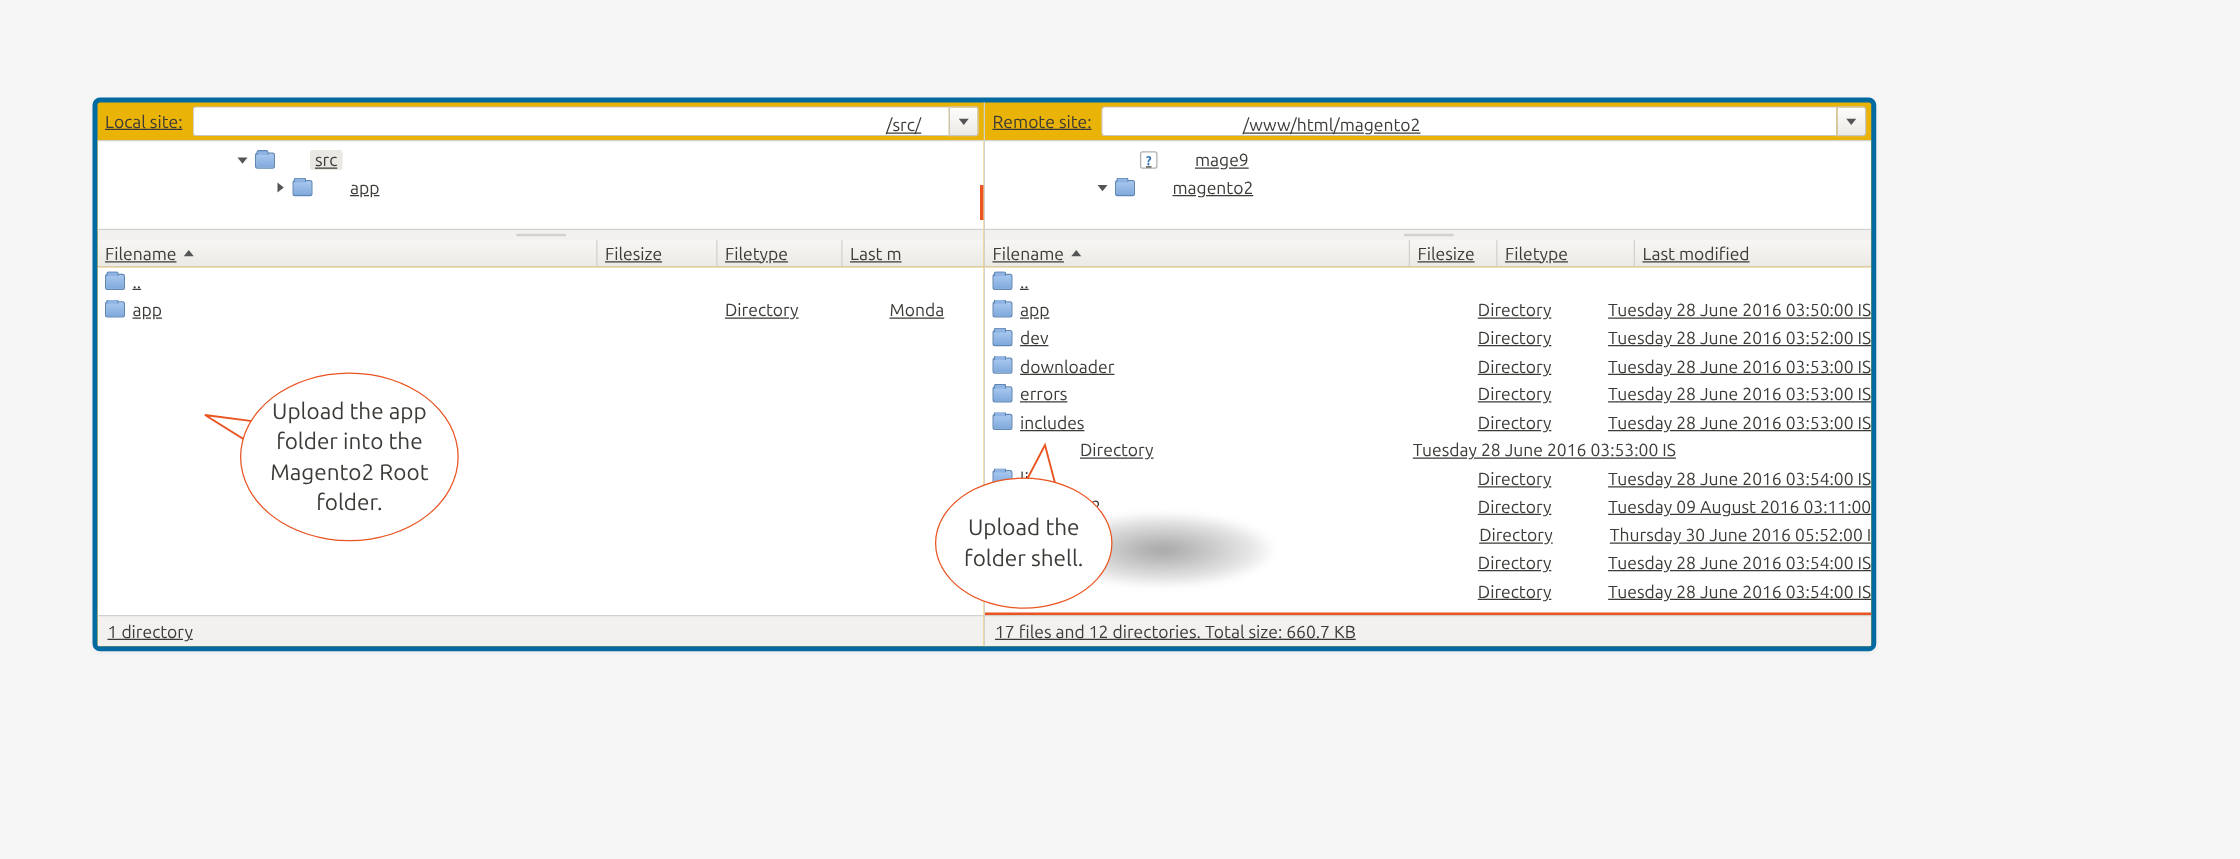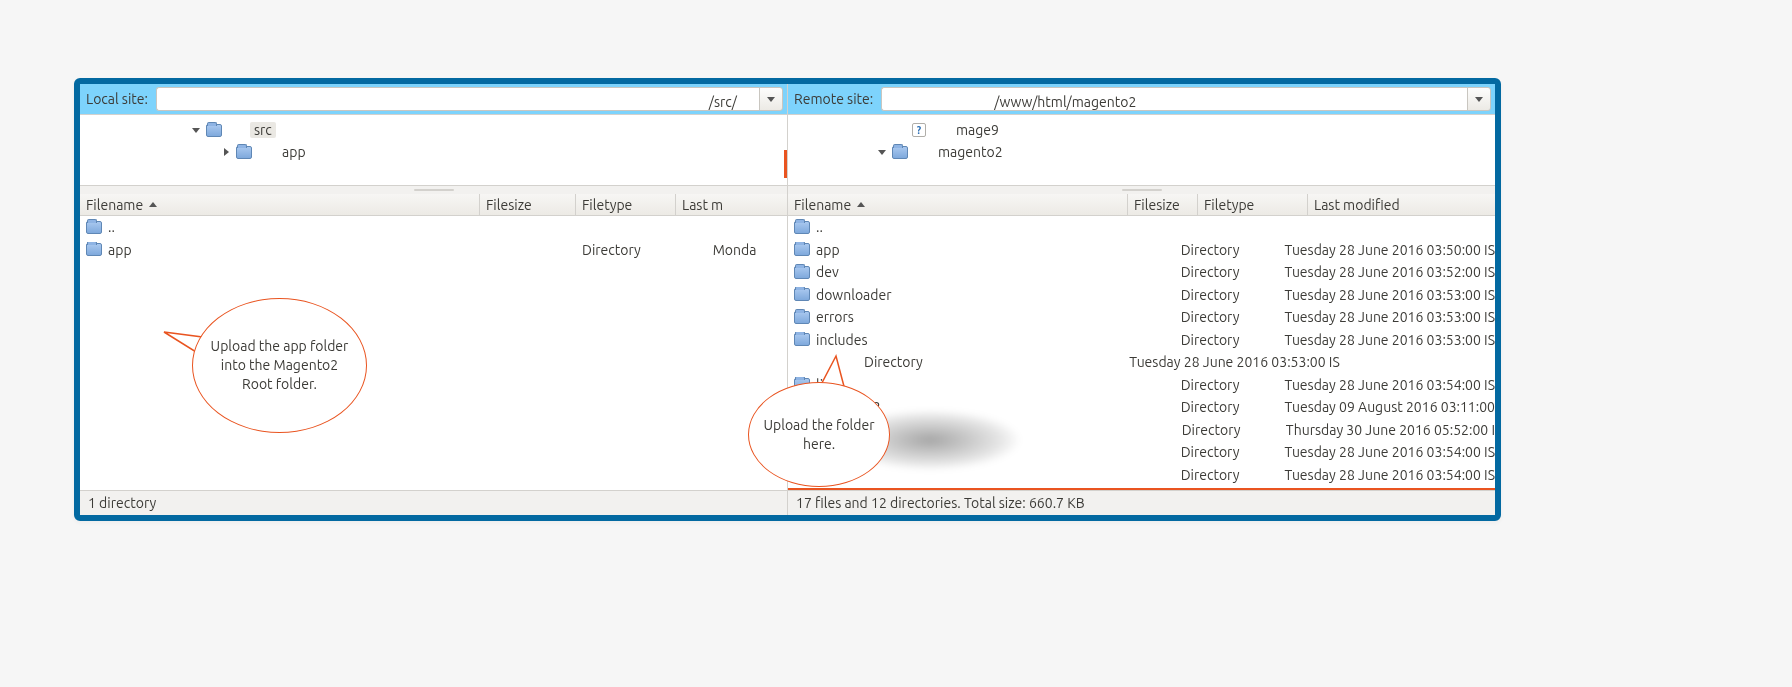--- a/index.html
+++ b/index.html
@@ -12,25 +12,26 @@
     height: 687px;
     position: relative;
     overflow: hidden;
   }
   .app-window {
     position: absolute;
     left: 74px;
     top: 78px;
     width: 1427px;
     height: 443px;
-    background: #7dd3fc;
-    border: 6px solid #0369a1;
+    background: #eab308;
+    border: 4px solid #0369a1;
     border-radius: 6px;
     display: flex;
     box-shadow: 0 2px 4px rgba(0,0,0,0.04);
+    text-decoration: underline;
   }
   .pane {
     flex: 1;
     display: flex;
     flex-direction: column;
     overflow: hidden;
   }
   .pane.left { border-right: 1px solid #d3d1cd; }
   .site-bar {
     display: flex;
@@ -161,21 +162,21 @@
     position:absolute;
     pointer-events:none;
   }
   .bubble{
     background:#fff;
     border:1.5px solid #e95420;
     border-radius:50%;
     display:flex;align-items:center;justify-content:center;
     text-align:center;
     color:#3c3b37;
-    font-size:14px;
+    font-size:18px;
     line-height:1.35;
     padding:12px;
   }
   .callout svg{position:absolute;overflow:visible;}
   .shadow-blob{
     position:absolute;
     background:radial-gradient(ellipse at center, rgba(0,0,0,0.35) 0%, rgba(0,0,0,0.1) 55%, rgba(0,0,0,0) 72%);
     border-radius:50%;
     filter:blur(3px);
   }
@@ -415,15 +416,15 @@
   </div>
 </div>
 
 <div class="shadow-blob" style="left:840px; top:410px; width:180px; height:60px;"></div>
 
 <div class="callout" style="left:740px; top:350px; width:200px; height:200px;">
   <svg style="left:0;top:0" width="200" height="200">
     <polygon points="96,6 72,52 106,44" fill="#ffffff" stroke="#e95420" stroke-width="1.5"></polygon>
   </svg>
   <div class="bubble" style="position:absolute; left:8px; top:32px; width:142px; height:105px;">
-    <span>Upload the folder here.</span>
+    <span>Upload the folder shell.</span>
   </div>
 </div>
 
 </body></html>

